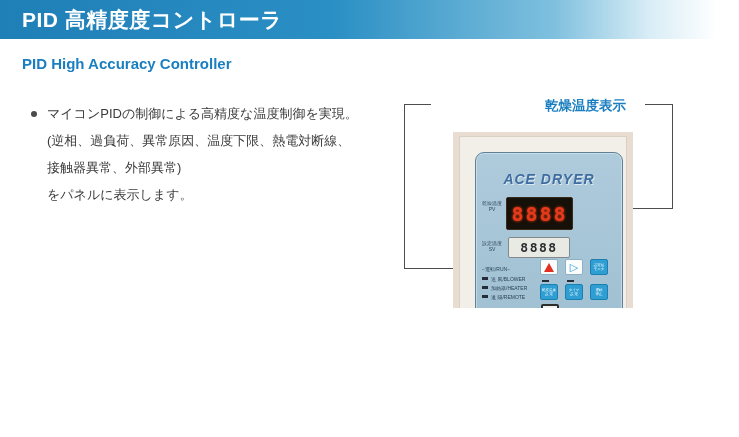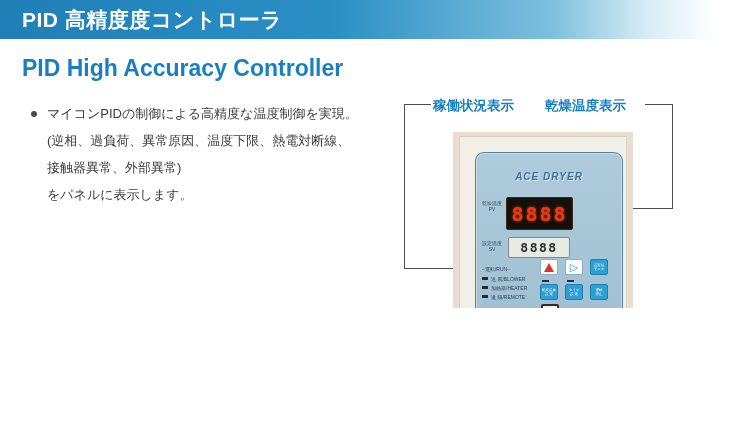--- a/index.html
+++ b/index.html
@@ -14,21 +14,21 @@
   #banner {
     position:absolute; left:0; top:8; width:739px; height:39px;
     background:linear-gradient(to right,#1f7fb7 0%, #2a8fc4 45%, #7fc0de 75%, #d9edf6 88%, #ffffff 97%);
   }
   #banner-title {
     position:absolute; left:22px; top:0; height:39px; line-height:39px;
     color:#ffffff; font-size:21px; font-weight:bold; letter-spacing:.5px;
     white-space:nowrap;
   }
   #subtitle {
-    position:absolute; left:22px; top:55px; font-size:23px; font-weight:bold;
+    position:absolute; left:22px; top:55px; font-size:15px; font-weight:bold;
     color:#1a7fc1; white-space:nowrap;
   }
 
   
   #features { position:absolute; left:30px; top:100px; width:400px; }
   .feat-line { display:flex; align-items:flex-start; height:27px; line-height:27px;
     font-size:13px; color:#3b3b3b; white-space:nowrap; }
   .feat-bullet { width:17px; flex:0 0 17px; position:relative; }
   .feat-bullet.on::before {
     content:""; position:absolute; left:1px; top:11px; width:6px; height:6px;
@@ -49,21 +49,21 @@
     background:#f2efe8; border:1px solid #d9d2c4;
   }
   #panel {
     position:absolute; left:15px; top:15px; width:148px; height:240px;
     background:linear-gradient(#aecbdc,#9abccf);
     border:1px solid #5e8197; border-radius:9px;
     box-shadow:inset 0 0 0 1px rgba(255,255,255,.35);
   }
   #brand {
     position:absolute; left:0; top:18px; width:100%; text-align:center;
-    font-size:10px; font-weight:bold; font-style:italic; color:#3f6da0;
+    font-size:14px; font-weight:bold; font-style:italic; color:#3f6da0;
     letter-spacing:1px; text-shadow:1px 1px 0 rgba(255,255,255,.6);
     white-space:nowrap;
   }
   .disp-label { position:absolute; width:28px; text-align:center; color:#2f4559; line-height:5.5px; }
   .disp-label .jp { font-size:5px; display:block; }
   .disp-label .en { font-size:5px; display:block; }
   #pv-display {
     position:absolute; left:30px; top:44px; width:67px; height:33px;
     background:#151008; border-radius:2px; border:1px solid #3a2a1c;
     display:flex; align-items:center; justify-content:center;
@@ -146,21 +146,20 @@
       <div class="feat-line">
         <div class="feat-bullet"></div>
         <div>接触器異常、外部異常)</div>
       </div>
       <div class="feat-line">
         <div class="feat-bullet"></div>
         <div>をパネルに表示します。</div>
       </div>
     </div>
 
-  <div class="callout-label" style="left:433px; top:97px;">稼働状況表示</div>
   <div class="callout-label" style="left:545px; top:97px;">乾燥温度表示</div>
   <div class="callout-label" style="left:556px; top:407px;margin-top:16px;">アラーム表示</div>
 
   <div class="cline" style="left:404px; top:104px; width:27px; height:1px;"></div>
   <div class="cline" style="left:404px; top:104px; width:1px; height:165px;"></div>
   <div class="cline" style="left:404px; top:268px; width:56px; height:1px;"></div>
   <div class="cline" style="left:645px; top:104px; width:28px; height:1px;"></div>
   <div class="cline" style="left:672px; top:104px; width:1px; height:105px;"></div>
   <div class="cline" style="left:566px; top:208px; width:107px; height:1px;"></div>
   <div class="cline" style="left:542px; top:312px; width:1px; height:103px;"></div>

